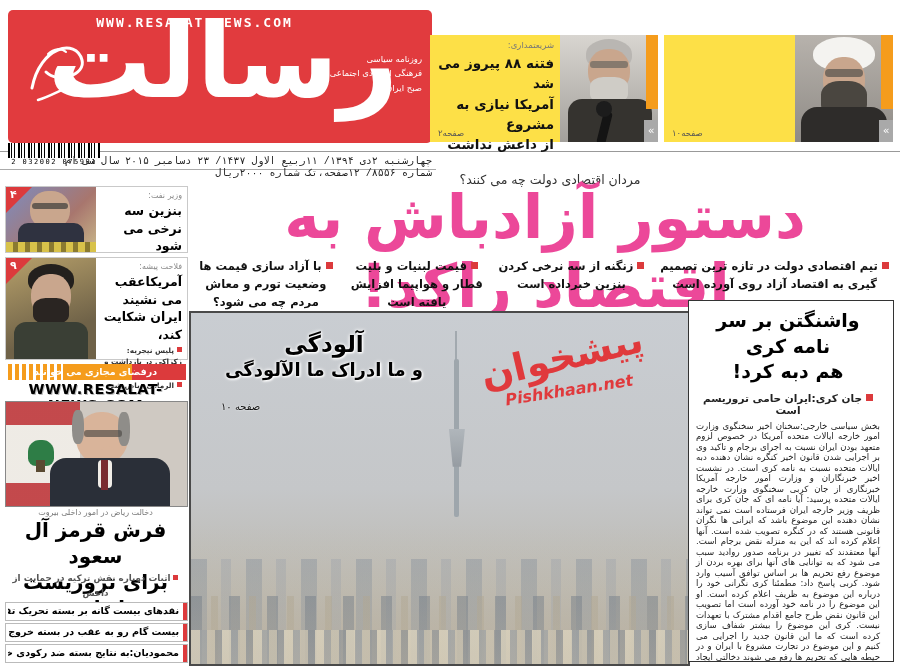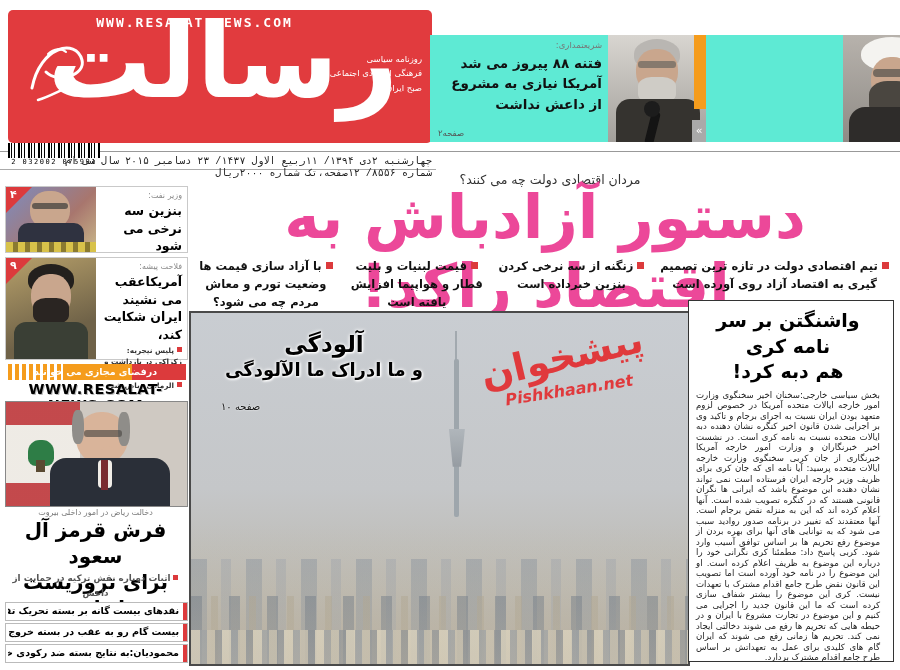--- a/index.html
+++ b/index.html
@@ -20,21 +20,21 @@
   .mh-seal{left:14px;top:22px;}
 
   .rule-top{left:0;top:151px;width:900px;border-top:1px solid #999;}
   .rule-date{left:0;top:169px;width:436px;border-top:1px solid #aaa;}
   .dateline{left:50px;top:155px;width:382px;font-size:10px;color:#222;text-align:right;font-family:Liberation Mono, monospace;}
   .barcode{left:8px;top:143px;width:92px;background:#fff;text-align:center;}
   .barcode .bars{height:15px;background:repeating-linear-gradient(90deg,#000 0 2px,#fff 2px 3px,#000 3px 4px,#fff 4px 6px,#000 6px 7px,#fff 7px 10px);}
   .barcode .digits{font-family:"DejaVu Sans Mono",monospace;font-size:7px;letter-spacing:1.5px;}
 
   
-  .tbox{top:35px;height:107px;background:#5eead4;padding-left:48px;}
+  .tbox{top:35px;height:107px;background:#fde047;}
   .tbox .txt{left:8px;right:104px;top:5px;bottom:4px;position:absolute;text-align:right;}
   .tbox .kick{font-size:8.5px;color:#777;margin-bottom:3px;}
   .tbox .hl{font-size:13.5px;font-weight:bold;color:#111;line-height:1.5;}
   .tbox .pg{position:absolute;left:8px;bottom:4px;font-size:8.5px;color:#555;}
   .tbox .photo{position:absolute;right:0;top:0;bottom:0;width:98px;overflow:hidden;}
   .tbox .obar{position:absolute;right:0;top:0;width:12px;height:74px;background:#f59c1c;z-index:3;}
   .tbox .gmark{position:absolute;right:0;bottom:0;width:14px;height:22px;background:#a9a9a9;color:#fff;
                font-size:11px;line-height:22px;text-align:center;z-index:3;}
 
   
@@ -291,15 +291,16 @@
     <div class="fa rtl">پیشخوان</div>
     <div class="en">Pishkhaan.net</div>
   </div>
 </div>
 
 <div class="abs article rtl">
   <div class="art-hl">
     <div>واشنگتن بر سر نامه کری</div>
     <div>هم دبه کرد!</div>
   </div>
+  <div class="art-bullet"><span class="sq"></span><span>جان کری:ایران حامی تروریسم است</span></div>
   <div class="art-body">بخش سیاسی خارجی:سخنان اخیر سخنگوی وزارت امور خارجه ایالات متحده آمریکا در خصوص لزوم متعهد بودن ایران نسبت به اجرای برجام و تاکید وی بر اجرایی شدن قانون اخیر کنگره نشان دهنده دبه ایالات متحده نسبت به نامه کری است. در نشست اخیر خبرنگاران و وزارت امور خارجه آمریکا خبرنگاری از جان کربی سخنگوی وزارت خارجه ایالات متحده پرسید: آیا نامه ای که جان کری برای ظریف وزیر خارجه ایران فرستاده است نمی تواند نشان دهنده این موضوع باشد که ایرانی ها نگران قانونی هستند که در کنگره تصویب شده است. آنها اعلام کرده اند که این به منزله نقض برجام است. آنها معتقدند که تغییر در برنامه صدور روادید سبب می شود که به توانایی های آنها برای بهره بردن از موضوع رفع تحریم ها بر اساس توافق آسیب وارد شود. کربی پاسخ داد: مطمئنا کری نگرانی خود را درباره این موضوع به ظریف اعلام کرده است. او این موضوع را در نامه خود آورده است اما تصویب این قانون نقض طرح جامع اقدام مشترک با تعهدات نیست. کری این موضوع را بیشتر شفاف سازی کرده است که ما این قانون جدید را اجرایی می کنیم و این موضوع در تجارت مشروع با ایران و در حیطه هایی که تحریم ها رفع می شوند دخالتی ایجاد نمی کند. تحریم ها زمانی رفع می شوند که ایران گام های کلیدی برای عمل به تعهداتش بر اساس طرح جامع اقدام مشترک بردارد.</div>
 
 </div>
 
 </body></html>

